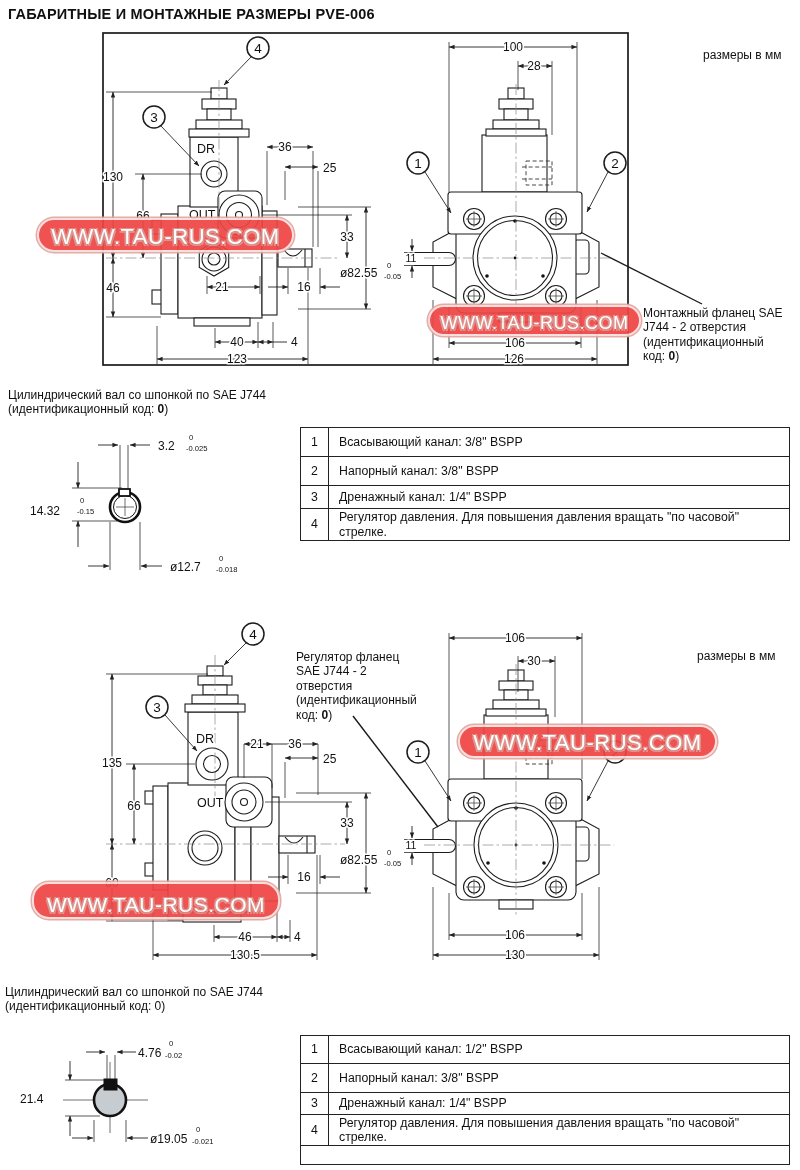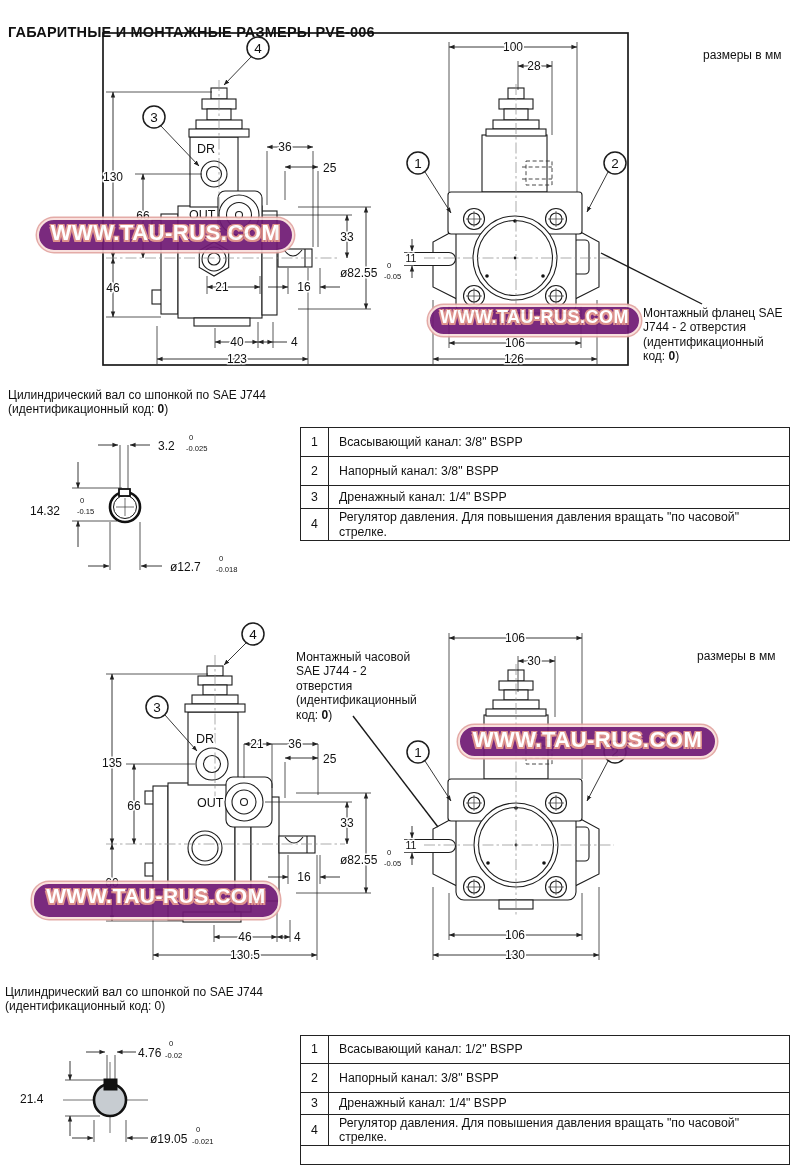--- a/index.html
+++ b/index.html
@@ -22,23 +22,23 @@
   .tol{font-size:7.6px;text-anchor:start;paint-order:stroke;stroke:#fff;stroke-width:2.4px;stroke-linejoin:round}
   .pt{font-size:12.5px;text-anchor:start;paint-order:stroke;stroke:#fff;stroke-width:3px}
   .ct{font-size:13.5px;text-anchor:middle}
   
   .title{position:absolute;font-size:14.5px;font-weight:bold;white-space:nowrap;letter-spacing:.2px}
   .units{position:absolute;font-size:12px;white-space:nowrap}
   .note{position:absolute;font-size:12px;line-height:1.2}
   .spec{position:absolute;border-collapse:collapse;width:490px;font-size:12.3px;table-layout:fixed}
   .spec td{border:1px solid #222;padding:1px 6px 1px 10px;vertical-align:middle;line-height:1.15}
   .spec td.num{width:27px;text-align:center;padding:1px 0}
-  .wm{position:absolute;display:flex;align-items:flex-start;justify-content:center;
-      background:#701a75;border:2.5px solid #f9dedb;border-radius:17px;
-      box-shadow:0 0 0 1.5px #e2a5a1;color:#fff;font-weight:bold;white-space:nowrap;
+  .wm{position:absolute;display:flex;align-items:flex-end;justify-content:center;
+      background:#ef4444;border:2.5px solid #f9dedb;border-radius:17px;
+      box-shadow:0 0 0 1.5px #e2a5a1;color:#fff;font-weight:normal;white-space:nowrap;
       letter-spacing:.5px;opacity:.93;z-index:6;
       text-shadow:-1.5px -1.5px 0 #dc8b85,1.5px -1.5px 0 #dc8b85,-1.5px 1.5px 0 #dc8b85,1.5px 1.5px 0 #dc8b85}
 </style>
 </head>
 <body>
 
 <div id="page">
 
 <svg id="drawing" width="800" height="1170" viewBox="0 0 800 1170">
   <defs>
@@ -432,21 +432,21 @@
     <text class="dt dta" x="138" y="1057">4.76</text>
     <text class="tol" x="169" y="1046">0</text>
     <text class="tol" x="165" y="1058">-0.02</text>
     <text class="dt dta" x="20" y="1103">21.4</text>
     <text class="dt dta" x="150" y="1143">ø19.05</text>
     <text class="tol" x="196" y="1132">0</text>
     <text class="tol" x="192" y="1144">-0.021</text>
   </g>
 </svg>
 
-<div class="title" style="left:8px;top:24px">ГАБАРИТНЫЕ И МОНТАЖНЫЕ РАЗМЕРЫ PVE-006</div>
+<div class="title" style="left:8px;top:6px">ГАБАРИТНЫЕ И МОНТАЖНЫЕ РАЗМЕРЫ PVE-006</div>
 <div class="units" style="left:703px;top:48px">размеры в мм</div>
 
 <div class="note" style="left:643px;top:306px;width:156px">
   <div>Монтажный фланец SAE</div>
   <div>J744 - 2 отверстия</div>
   <div>(идентификационный</div>
   <div><span>код: </span><b>0</b><span>)</span></div>
 </div>
 
 <div class="note" style="left:8px;top:388px">
@@ -471,21 +471,21 @@
   <tr style="height:32px">
     <td class="num">4</td>
     <td>Регулятор давления. Для повышения давления вращать "по часовой" стрелке.</td>
         </tr>
 </tbody>
     </table>
 
 <div class="units" style="left:697px;top:649px">размеры в мм</div>
 
 <div class="note" style="left:296px;top:650px;width:142px">
-  <div>Монтажный часовой</div>
+  <div>Регулятор фланец</div>
   <div>SAE J744 - 2</div>
   <div>отверстия</div>
   <div>(идентификационный</div>
   <div><span>код: </span><b>0</b><span>)</span></div>
 </div>
 
 <div class="note" style="left:5px;top:985px">
   <div>Цилиндрический вал со шпонкой по SAE J744</div>
   <div>(идентификационный код: 0)</div>
 </div>

